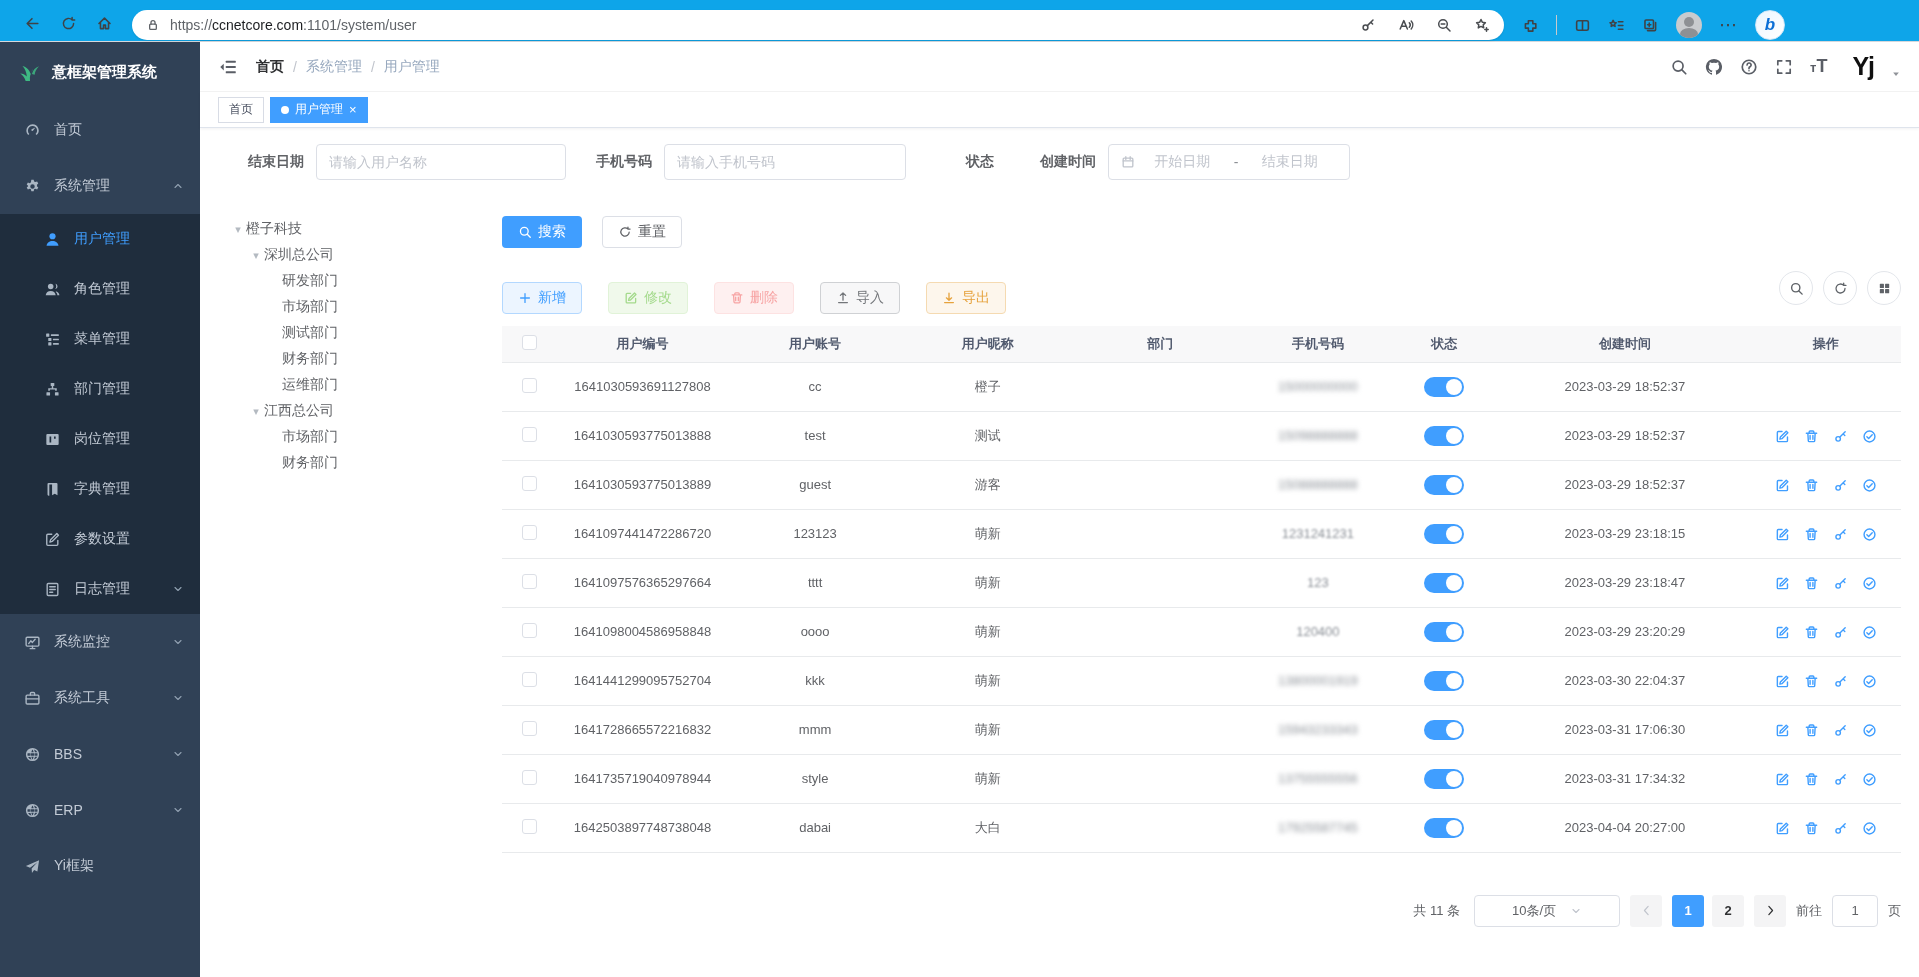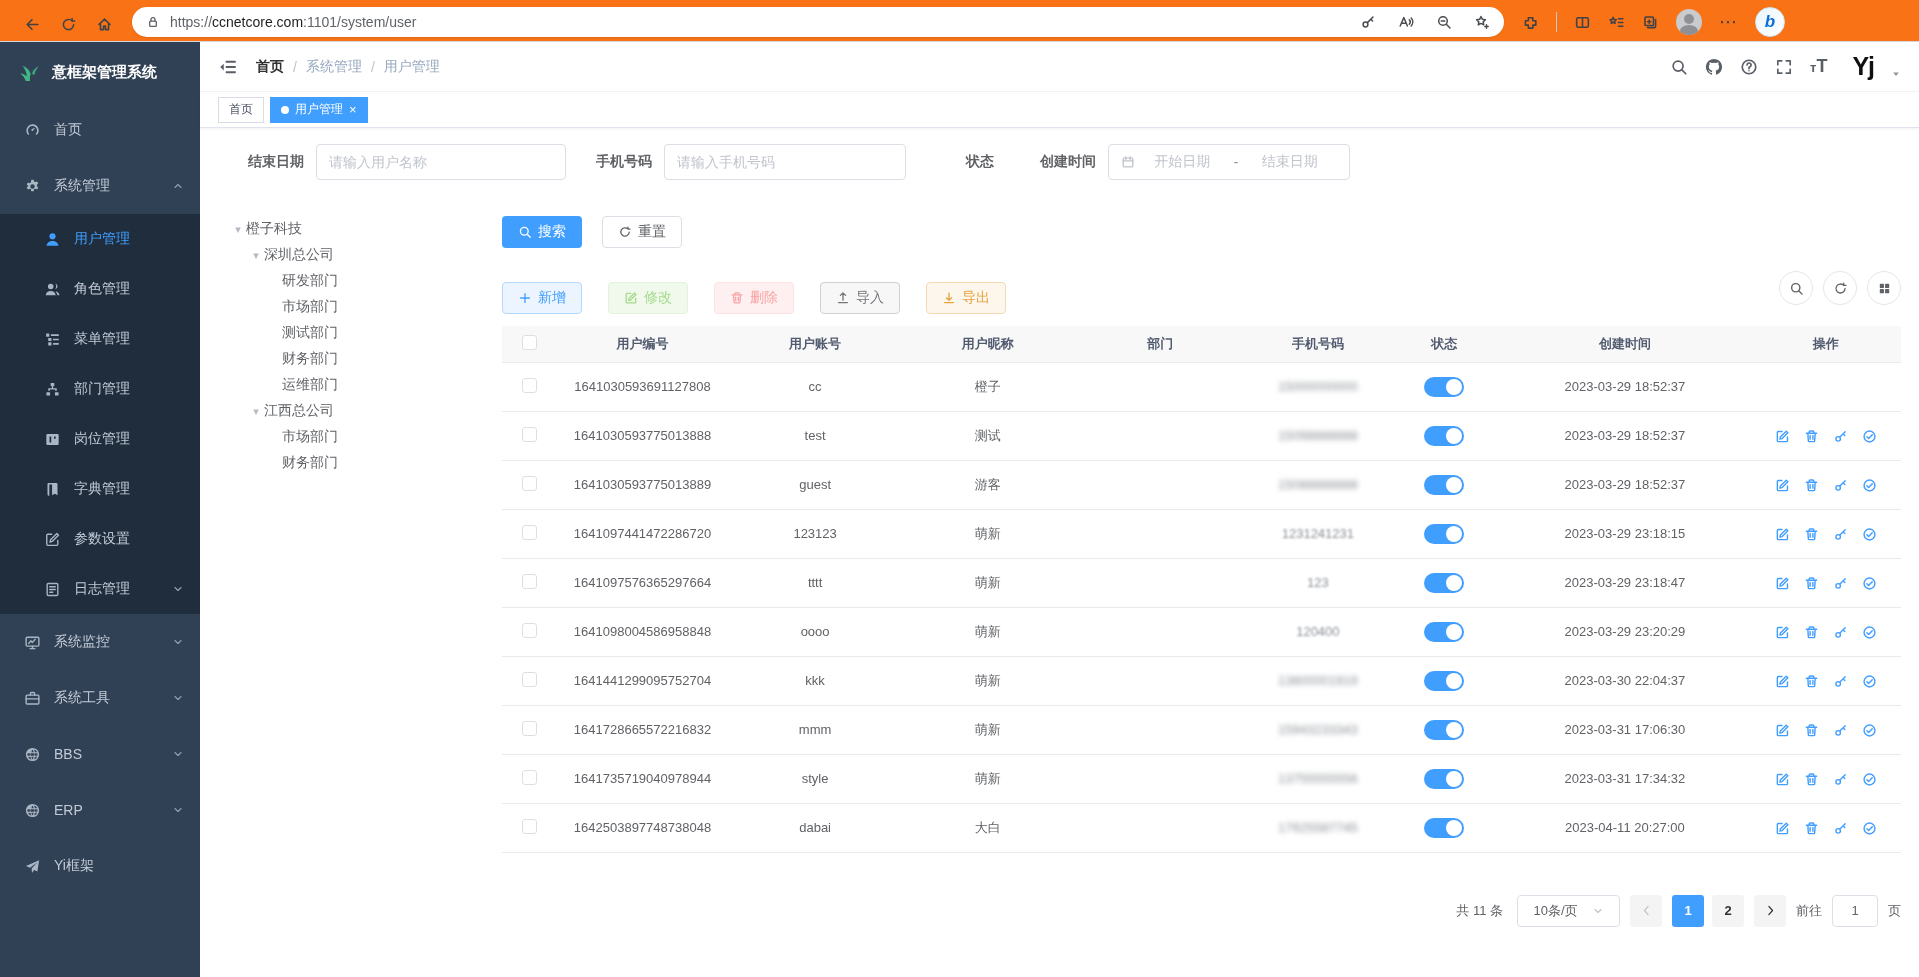--- a/index.html
+++ b/index.html
@@ -2,21 +2,21 @@
 <html><head>
 <meta charset="utf-8">
 <style>
   * { margin:0; padding:0; box-sizing:border-box; }
   html,body { width:1919px; height:977px; overflow:hidden; }
   body { font-family:"Liberation Sans","DejaVu Sans",sans-serif; background:#fff; color:#606266; }
   [data-icon] { display:inline-flex; align-items:center; justify-content:center; }
   [data-icon] svg { width:1em; height:1em; display:block; }
 
   
-  .chrome { height:42px; background:#f97316; border-bottom:1px solid #d5d8dc; display:flex; align-items:flex-start; padding:7px 14px; }
+  .chrome { height:42px; background:#0ea5e9; border-bottom:1px solid #d5d8dc; display:flex; align-items:flex-end; padding:1px 14px; }
   .cbtn { width:36px; height:34px; display:flex; align-items:center; justify-content:center; color:#3f4246; font-size:17px; border-radius:6px; cursor:pointer; }
   .url-pill { margin-left:10px; width:1372px; height:30px; background:#fff; border-radius:15px; display:flex; align-items:center; padding:0 14px; gap:10px; box-shadow:0 1px 2px rgba(0,0,0,.10); }
   .url-pill .lock { color:#5f6368; font-size:14px; }
   .url-text { font-size:14px; color:#5f6368; white-space:nowrap; }
   .url-text b { color:#1c1e21; font-weight:400; }
   .pill-icons { margin-left:auto; display:flex; align-items:center; gap:22px; color:#4a4d51; font-size:16px; }
   .chrome-right { margin-left:18px; display:flex; align-items:center; gap:17px; color:#3f4246; font-size:17px; }
   .vdiv { width:1px; height:20px; background:#c7cacd; }
   .avatar-chip { width:26px; height:26px; border-radius:50%; background:#c9cbce; position:relative; overflow:hidden; }
   .avatar-chip::before { content:""; position:absolute; left:8px; top:5px; width:10px; height:10px; border-radius:50%; background:#8e9094; }
@@ -98,21 +98,21 @@
   td { height:49px; border-bottom:1px solid #e8eaec; font-size:13px; color:#606266; text-align:center; white-space:nowrap; overflow:hidden; }
   .cb { width:15px; height:15px; border:1px solid #dcdfe6; border-radius:3px; background:#fff; display:inline-block; cursor:pointer; }
   .blur-heavy { filter:blur(2.6px); color:#8a8f96; }
   .blur-light { filter:blur(1.1px); color:#8a8f96; }
   .toggle { width:40px; height:20px; border-radius:10px; background:#409eff; position:relative; display:inline-block; cursor:pointer; vertical-align:middle; }
   .toggle::after { content:""; position:absolute; right:2px; top:2px; width:16px; height:16px; border-radius:50%; background:#fff; }
   .op { color:#409eff; font-size:15px; margin:0 7px; cursor:pointer; display:inline-flex; vertical-align:middle; }
 
   .pager { display:flex; align-items:center; justify-content:flex-end; margin-top:42px; font-size:13px; color:#606266; gap:10px; }
   .pager .total { margin-right:4px; }
-  .size-select { width:103px; height:32px; border:1px solid #dcdfe6; border-radius:4px; display:flex; align-items:center; justify-content:center; gap:14px; cursor:pointer; color:#606266; }
+  .size-select { width:146px; height:32px; border:1px solid #dcdfe6; border-radius:4px; display:flex; align-items:center; justify-content:center; gap:14px; cursor:pointer; color:#606266; }
   .size-select .caret { color:#c0c4cc; font-size:12px; }
   .pg-btn { min-width:32px; height:32px; padding:0 4px; background:#f4f4f5; border-radius:3px; display:inline-flex; align-items:center; justify-content:center; font-weight:bold; color:#303133; cursor:pointer; font-size:13px; }
   .pg-btn.disabled { color:#c0c4cc; }
   .pg-btn.active { background:#409eff; color:#fff; }
   .pages { display:flex; gap:8px; }
   .goto-input { width:46px; height:32px; border:1px solid #dcdfe6; border-radius:4px; text-align:center; font-size:13px; color:#606266; outline:none; }
 </style>
 </head>
 <body>
 
@@ -877,21 +877,21 @@
                     </span></td>
                 </tr>
                 <tr>
                   <td><span class="cb"></span></td>
                   <td>1642503897748738048</td>
                   <td>dabai</td>
                   <td>大白</td>
                   <td></td>
                   <td><span class="blur-heavy">17925587745</span></td>
                   <td><span class="toggle"></span></td>
-                  <td>2023-04-11 20:27:00</td>
+                  <td>2023-04-04 20:27:00</td>
                   <td><span class="op" data-icon="edit-square">
                       <svg viewBox="0 0 16 16" fill="none" stroke="currentColor" stroke-width="1.5" stroke-linecap="round" stroke-linejoin="round">
                         <path d="M13.3 8.6v3.9a1 1 0 0 1-1 1H3.5a1 1 0 0 1-1-1V3.7a1 1 0 0 1 1-1h4"></path>
                         <path d="M12 2.3l1.7 1.7-6.3 6.3-2.2.5.5-2.2z"></path>
                       </svg>
                     </span><span class="op" data-icon="trash">
                       <svg viewBox="0 0 16 16" fill="none" stroke="currentColor" stroke-width="1.5" stroke-linecap="round" stroke-linejoin="round">
                         <path d="M2.5 4.5h11M5.5 4.5V3.2a1 1 0 0 1 1-1h3a1 1 0 0 1 1 1v1.3M4.1 4.5l.5 8.1a1 1 0 0 0 1 .9h4.8a1 1 0 0 0 1-.9l.5-8.1M6.5 7v4M9.5 7v4"></path>
                       </svg>
                     </span><span class="op" data-icon="key">

